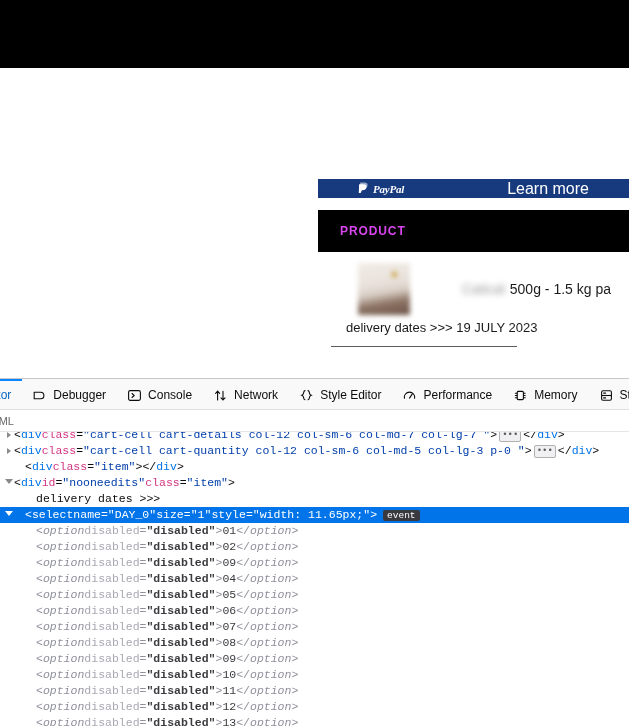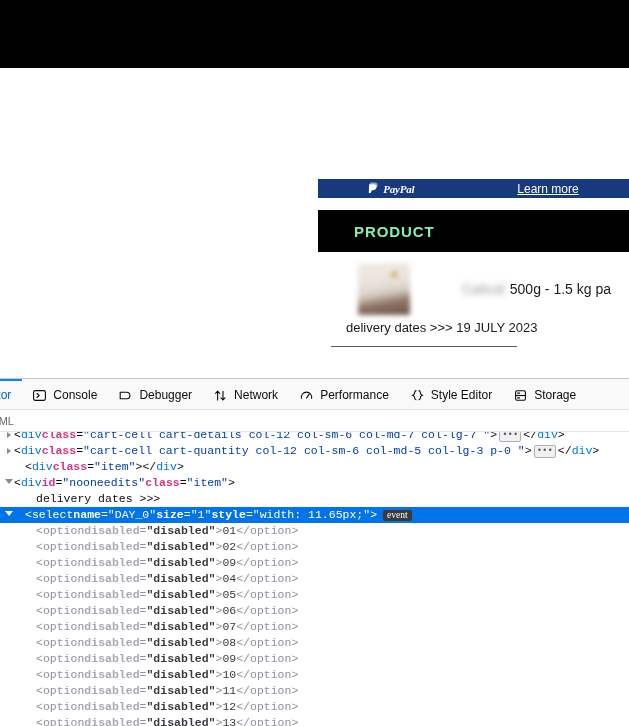--- a/index.html
+++ b/index.html
@@ -48,38 +48,37 @@
     font-weight: bold; font-style: italic;
     font-size: 11px; color: #ffffff;
     letter-spacing: -0.2px;
   }
   .pp-tagline {
     font-size: 10px; color: #ffffff;
     letter-spacing: 0.05px;
     margin-top: 43px;
   }
   .pp-learn {
-    font-size: 12px; color: #ffffff;
-    text-decoration: underline;
+    font-size: 16px; color: #ffffff;
     cursor: pointer;
   }
 
   
   .product-header {
     position: absolute; left: 318px; top: 142px;
     width: 311px; height: 42px;
     background: #000000;
     display: flex; align-items: center;
   }
   .product-header-title {
-    color: #86efac;
-    font-size: 15px;
+    color: #d946ef;
+    font-size: 12px;
     font-weight: bold;
     letter-spacing: 0.9px;
-    padding-left: 36px;
+    padding-left: 22px;
   }
 
   
   .product-row {
     position: absolute; left: 318px; top: 190px;
     width: 311px; height: 62px;
     display: flex; align-items: center;
   }
   .product-thumb {
     width: 52px; height: 52px;
@@ -205,30 +204,30 @@
   }
   .node-row.selected .tri { border-left-color: #ffffff; }
   .node-row.selected .tri.open {
     border-left-color: transparent;
     border-right-color: transparent;
     border-top-color: #ffffff;
   }
 
   .tok-punct { color: #0c0c0d; }
   .tok-tag   { color: #0074e8; text-align: center; }
-  .tok-attr  { color: #d33682; font-weight: bold; }
+  .tok-attr  { color: #d33682; }
   .tok-val   { color: #003eaa; }
   .tok-text  { color: #0c0c0d; }
   .node-row.selected .tok-punct,
   .node-row.selected .tok-tag,
   .node-row.selected .tok-attr,
   .node-row.selected .tok-val,
   .node-row.selected .tok-text { color: #ffffff; }
 
-  .opt-row .tok-tag { color: #8f8f9d; }
+  .opt-row .tok-tag { color: #8f8f9d; font-style: italic; }
   .opt-row .tok-attr { color: #a8a8b3; }
   .opt-row .tok-val { color: #3b3b3f; font-weight: bold; }
   .opt-row .tok-punct { color: #8f8f9d; }
   .opt-row .tok-text { color: #3b3b3f; }
 
   .ellipsis-box {
     display: inline-block;
     border: 1px solid #b1b1b3;
     border-radius: 2px;
     background: #f0f0f2;
@@ -237,21 +236,21 @@
     line-height: 8px;
     padding: 1px 2px 2px 2px;
     margin: 0 2px;
     vertical-align: middle;
     cursor: pointer;
   }
   .event-badge {
     display: inline-block;
     background: #3a3a3e;
     color: #ffffff;
-    font-family: Liberation Serif, serif;
+    font-family: Liberation Mono, monospace;
     font-size: 9.5px;
     line-height: 11px;
     padding: 0 4px;
     border-radius: 2px;
     margin-left: 6px;
     vertical-align: middle;
     cursor: pointer;
   }
   .indent { display: inline-block; }
 </style>
@@ -296,66 +295,75 @@
 
   <div class="dt-toolbar">
 
     <div class="dt-tab active first">
       <span>Inspector</span>
     </div>
 
     <div class="dt-tab">
       <span>
         <svg width="13" height="13" viewBox="0 0 13 13">
-          <rect x="0.6" y="1.6" width="11.8" height="9.8" rx="1.6" fill="none" stroke="#0c0c0d" stroke-width="1.1"></rect>
-          <path d="M4 4.5L6.2 6.5 4 8.5" fill="none" stroke="#0c0c0d" stroke-width="1.1" stroke-linecap="round" stroke-linejoin="round"></path>
-        </svg>
-      </span>
-      <span>Console</span>
+          <path d="M1.2 3.2h6.4a3.3 3.3 0 0 1 0 6.6H1.2z" fill="none" stroke="#0c0c0d" stroke-width="1.1" stroke-linejoin="round"></path>
+        </svg>
+      </span>
+      <span>Debugger</span>
     </div>
 
     <div class="dt-tab">
       <span>
         <svg width="13" height="13" viewBox="0 0 13 13">
-          <path d="M1.2 3.2h6.4a3.3 3.3 0 0 1 0 6.6H1.2z" fill="none" stroke="#0c0c0d" stroke-width="1.1" stroke-linejoin="round"></path>
-        </svg>
-      </span>
-      <span>Debugger</span>
+          <rect x="0.6" y="1.6" width="11.8" height="9.8" rx="1.6" fill="none" stroke="#0c0c0d" stroke-width="1.1"></rect>
+          <path d="M4 4.5L6.2 6.5 4 8.5" fill="none" stroke="#0c0c0d" stroke-width="1.1" stroke-linecap="round" stroke-linejoin="round"></path>
+        </svg>
+      </span>
+      <span>Console</span>
     </div>
 
     <div class="dt-tab">
       <span>
         <svg width="13" height="13" viewBox="0 0 13 13">
           <path d="M3.6 11V2.2M3.6 2.2L1.6 4.4M3.6 2.2L5.6 4.4" fill="none" stroke="#0c0c0d" stroke-width="1.1" stroke-linecap="round" stroke-linejoin="round"></path>
           <path d="M9 2.2V11M9 11l2-2.2M9 11L7 8.8" fill="none" stroke="#0c0c0d" stroke-width="1.1" stroke-linecap="round" stroke-linejoin="round"></path>
         </svg>
       </span>
       <span>Network</span>
     </div>
 
     <div class="dt-tab">
       <span>
         <svg width="13" height="13" viewBox="0 0 13 13">
-          <path d="M1.4 9.3a5.2 5.2 0 1 1 10.2 0" fill="none" stroke="#0c0c0d" stroke-width="1.1" stroke-linecap="round"></path>
-          <path d="M6.5 9.1L9.2 5.1" fill="none" stroke="#0c0c0d" stroke-width="1.1" stroke-linecap="round"></path>
-        </svg>
-      </span>
-      <span>Performance</span>
+          <path d="M5 1.6C3.4 1.6 3.9 4.4 3 5.3c-0.6 0.6-1.3 0.9-1.3 0.9s0.7 0.3 1.3 0.9c0.9 0.9 0.4 3.7 2 3.7" fill="none" stroke="#0c0c0d" stroke-width="1.1" stroke-linecap="round"></path>
+          <path d="M8 1.6c1.6 0 1.1 2.8 2 3.7 0.6 0.6 1.3 0.9 1.3 0.9s-0.7 0.3-1.3 0.9c-0.9 0.9-0.4 3.7-2 3.7" fill="none" stroke="#0c0c0d" stroke-width="1.1" stroke-linecap="round"></path>
+        </svg>
+      </span>
+      <span>Style Editor</span>
     </div>
 
     <div class="dt-tab">
       <span>
         <svg width="13" height="13" viewBox="0 0 13 13">
-          <path d="M5 1.6C3.4 1.6 3.9 4.4 3 5.3c-0.6 0.6-1.3 0.9-1.3 0.9s0.7 0.3 1.3 0.9c0.9 0.9 0.4 3.7 2 3.7" fill="none" stroke="#0c0c0d" stroke-width="1.1" stroke-linecap="round"></path>
-          <path d="M8 1.6c1.6 0 1.1 2.8 2 3.7 0.6 0.6 1.3 0.9 1.3 0.9s-0.7 0.3-1.3 0.9c-0.9 0.9-0.4 3.7-2 3.7" fill="none" stroke="#0c0c0d" stroke-width="1.1" stroke-linecap="round"></path>
-        </svg>
-      </span>
-      <span>Style Editor</span>
-    </div>
-
+          <path d="M1.4 9.3a5.2 5.2 0 1 1 10.2 0" fill="none" stroke="#0c0c0d" stroke-width="1.1" stroke-linecap="round"></path>
+          <path d="M6.5 9.1L9.2 5.1" fill="none" stroke="#0c0c0d" stroke-width="1.1" stroke-linecap="round"></path>
+        </svg>
+      </span>
+      <span>Performance</span>
+    </div>
+
+    <div class="dt-tab">
+      <span>
+        <svg width="13" height="13" viewBox="0 0 13 13">
+          <rect x="3.2" y="2.4" width="6.2" height="8.2" rx="1" fill="none" stroke="#0c0c0d" stroke-width="1.1"></rect>
+          <path d="M1.4 4.2h1.6M1.4 6.5h1.6M1.4 8.8h1.6M9.6 4.2h1.6M9.6 6.5h1.6M9.6 8.8h1.6" stroke="#0c0c0d" stroke-width="1.1" stroke-linecap="round"></path>
+        </svg>
+      </span>
+      <span>Memory</span>
+    </div>
 
     <div class="dt-tab">
       <span>
         <svg width="13" height="13" viewBox="0 0 13 13">
           <rect x="1.6" y="1.8" width="9.8" height="9.4" rx="1.4" fill="none" stroke="#0c0c0d" stroke-width="1.1"></rect>
           <path d="M1.6 6.5h9.8" stroke="#0c0c0d" stroke-width="1.1"></path>
           <path d="M3.6 4.1h2M3.6 8.9h2" stroke="#0c0c0d" stroke-width="1.1" stroke-linecap="round"></path>
         </svg>
       </span>
       <span>Storage</span>

